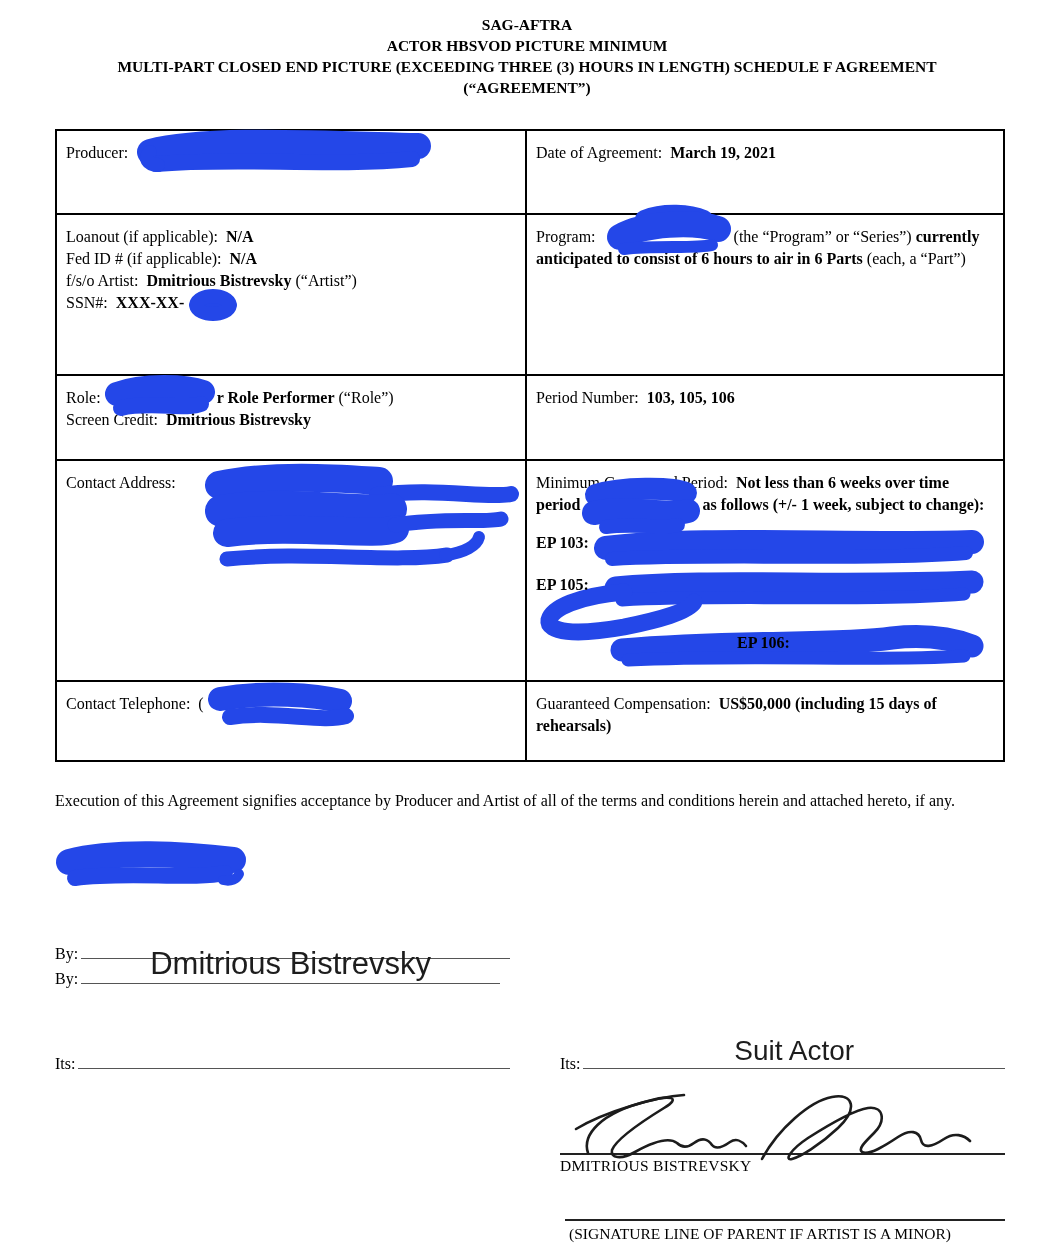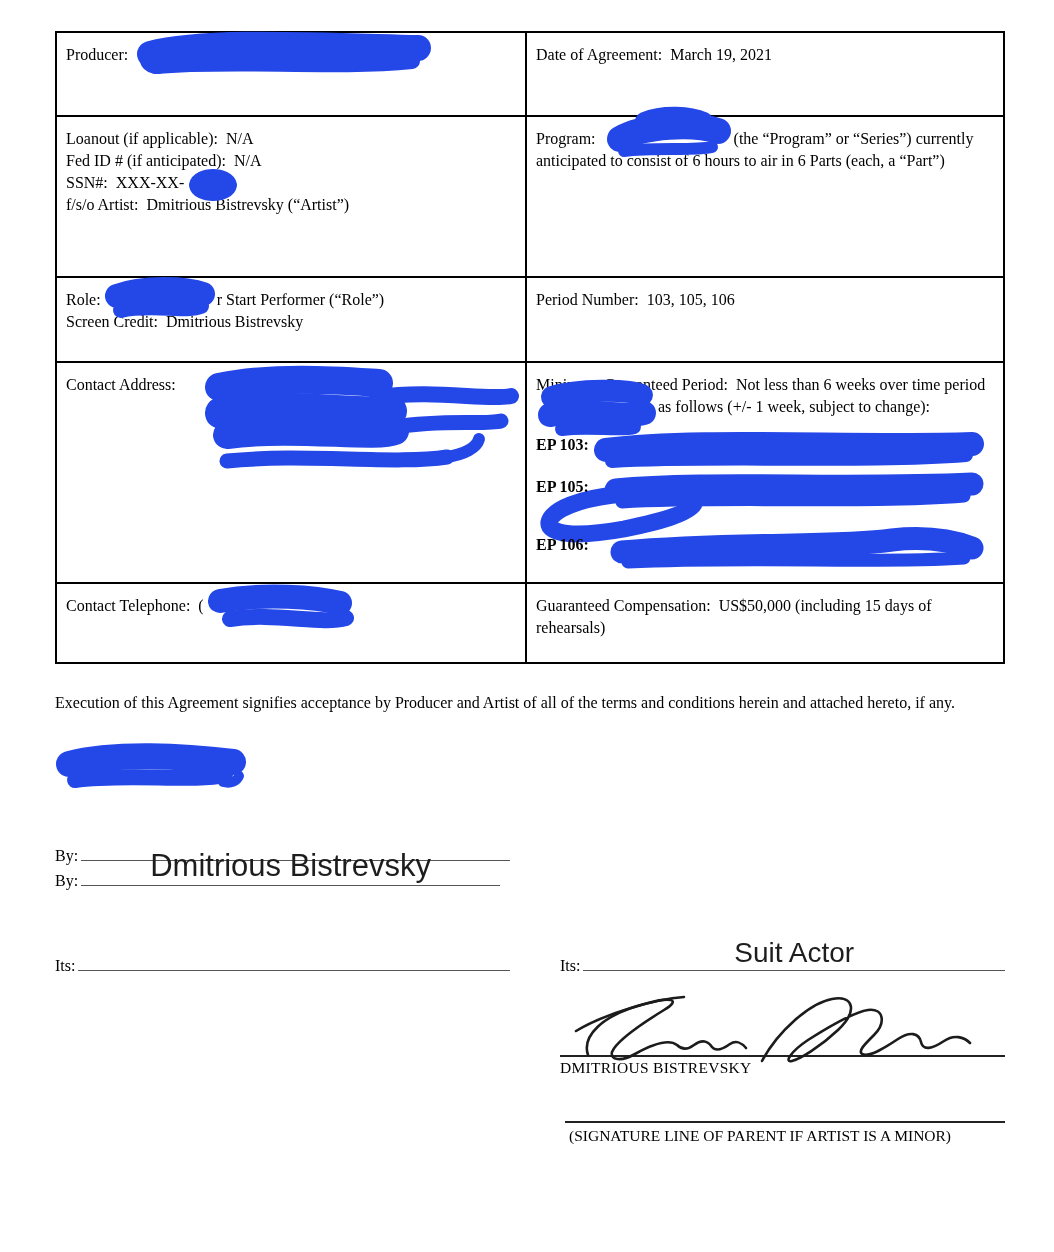--- a/index.html
+++ b/index.html
@@ -12,21 +12,21 @@
   
   .title { margin-top: 14px; text-align: center; font-weight: bold; font-size: 15.5px; line-height: 21px; }
   
   .tbl { display: grid; grid-template-columns: 470px 1fr; border: 2px solid #000; margin: 31px 49px 0 55px; }
   .cell { padding: 11px 12px 8px 9px; border-bottom: 2px solid #000; position: relative; line-height: 22px; }
   .c-l { border-right: 2px solid #000; }
   .r1 { min-height: 84px; } .r2 { min-height: 161px; } .r3 { min-height: 85px; }
   .r4 { min-height: 221px; } .r5 { min-height: 78px; border-bottom: none; }
   .cell p { margin: 0; }
   .gap { margin-top: 20px; }
-  b { font-weight: normal; text-align: center; }
+  b { font-weight: bold; text-align: center; }
   
   .rd { overflow: visible; }
   .rd path { stroke: var(--redact, #2447e8); fill: none; stroke-linecap: round; stroke-linejoin: round; }
   .rd .fl { fill: var(--redact, #2447e8); }
   .inline-rd { vertical-align: middle; position: relative; z-index: 2; }
   
   .ep { position: relative; height: 32px; }
   .ep-label { position: relative; z-index: 3; font-weight: bold; }
   .ep-svg { position: absolute; left: 0; top: -6px; z-index: 1; }
   
@@ -52,65 +52,71 @@
   
   .minor-block { width: 440px; margin: 44px 49px 0 auto; }
   .minor-line { border-bottom: 2px solid #222; height: 1px; }
   .minor-caption { margin-top: 4px; padding-left: 4px; font-size: 15.5px; }
 </style>
 </head>
 <body>
 
 <div class="page">
 
+  <header class="title">
+    <div>SAG-AFTRA</div>
+    <div>ACTOR HBSVOD PICTURE MINIMUM</div>
+    <div>MULTI-PART CLOSED END PICTURE (EXCEEDING THREE (3) HOURS IN LENGTH) SCHEDULE F AGREEMENT</div>
+    <div>(“AGREEMENT”)</div>
+  </header>
 
   <div class="tbl">
 
     <div class="cell c-l r1">
       <p><span>Producer:</span>
         <svg class="rd inline-rd" width="302" height="44" viewBox="0 0 302 44" style="margin:-14px 0 -10px 2px;">
           <path d="M16,22 C70,8 170,13 284,16" stroke-width="26"></path>
           <path d="M22,34 C100,27 200,37 278,29" stroke-width="16"></path>
           <path d="M16,22 C10,28 13,34 24,35" stroke-width="14"></path>
         </svg></p>
     </div>
     <div class="cell r1">
       <p><span>Date of Agreement:</span>&nbsp;
          <b>March 19, 2021</b></p>
     </div>
 
     <div class="cell c-l r2">
       <p><span>Loanout (if applicable):</span>&nbsp;
          <b>N/A</b></p>
-      <p class="gap"><span>Fed ID # (if anticipated):</span>&nbsp;
+      <p class="gap"><span>Fed ID # (if applicable):</span>&nbsp;
          <b>N/A</b></p>
+      <p class="gap"><span>f/s/o Artist:</span>&nbsp;
+         <b>Dmitrious Bistrevsky</b>
+         <span>(“Artist”)</span></p>
       <p class="gap"><span>SSN#:</span>&nbsp;
          <b>XXX-XX-</b><svg class="rd inline-rd" width="54" height="40" viewBox="0 0 54 40" style="margin:-12px 0 -14px 0;">
           <path class="fl" d="M12,20 C14,8 44,8 46,20 C44,32 14,32 12,20 Z" stroke-width="14"></path>
         </svg></p>
-      <p class="gap"><span>f/s/o Artist:</span>&nbsp;
-         <b>Dmitrious Bistrevsky</b>
-         <span>(“Artist”)</span></p>
     </div>
     <div class="cell r2">
       <p><span>Program:</span>
         <svg class="rd inline-rd" width="130" height="50" viewBox="0 0 130 50" style="margin:-24px 0 -12px 4px;">
           <path d="M40,12 C60,4 86,6 100,12" stroke-width="18"></path>
           <path d="M16,30 C40,16 90,14 114,22" stroke-width="26"></path>
           <path d="M20,42 C50,38 92,42 108,38" stroke-width="12"></path>
         </svg><span>(the “Program” or “Series”)</span>
         <b>currently anticipated to consist of 6 hours to air in 6 Parts</b>
         <span>(each, a “Part”)</span></p>
     </div>
 
     <div class="cell c-l r3">
       <p><span>Role:</span><svg class="rd inline-rd" width="114" height="44" viewBox="0 0 114 44" style="margin:-14px 0 -12px 2px;">
           <path d="M14,18 C40,8 84,10 100,16" stroke-width="24"></path>
           <path d="M18,32 C46,25 84,34 98,28" stroke-width="16"></path>
-        </svg><b>r Start Performer</b>
+        </svg><b>r Role Performer</b>
         <span>(“Role”)</span></p>
       <p class="gap"><span>Screen Credit:</span>&nbsp;
         <b>Dmitrious Bistrevsky</b></p>
     </div>
     <div class="cell r3">
       <p><span>Period Number:</span>&nbsp;
          <b>103, 105, 106</b></p>
     </div>
 
     <div class="cell c-l r4">
@@ -141,21 +147,21 @@
         </svg>
       </div>
       <div class="ep" style="margin-top:10px;">
         <span class="ep-label">EP 105:</span>
         <svg class="rd ep-svg" width="452" height="74" viewBox="0 0 452 74" style="top:-4px;">
           <path d="M80,18 C170,9 310,18 436,12" stroke-width="23"></path>
           <path d="M86,30 C190,24 330,32 428,24" stroke-width="13"></path>
           <path d="M88,22 C42,26 16,38 13,50 C11,62 38,66 88,57 C122,50 152,42 158,32" stroke-width="17"></path>
         </svg>
       </div>
-      <div class="ep" style="margin-top:26px;">
+      <div class="ep" style="margin-top:26px;text-align:center;">
         <span class="ep-label">EP 106:</span>
         <svg class="rd ep-svg" width="452" height="44" viewBox="0 0 452 44">
           <path d="M86,24 C200,14 300,20 356,12 C392,8 420,14 436,20" stroke-width="23"></path>
           <path d="M92,34 C220,28 340,36 428,30" stroke-width="13"></path>
         </svg>
       </div>
     </div>
 
     <div class="cell c-l r5">
       <p><span>Contact Telephone:</span>&nbsp;

